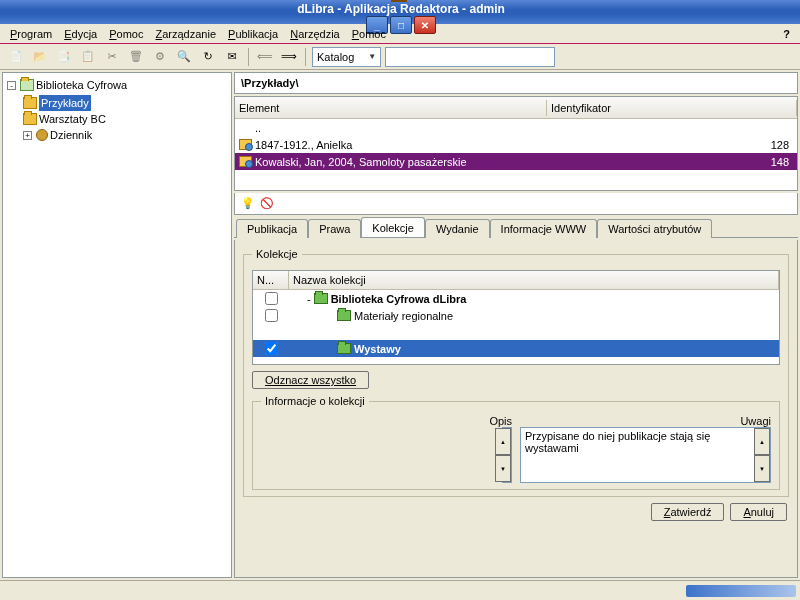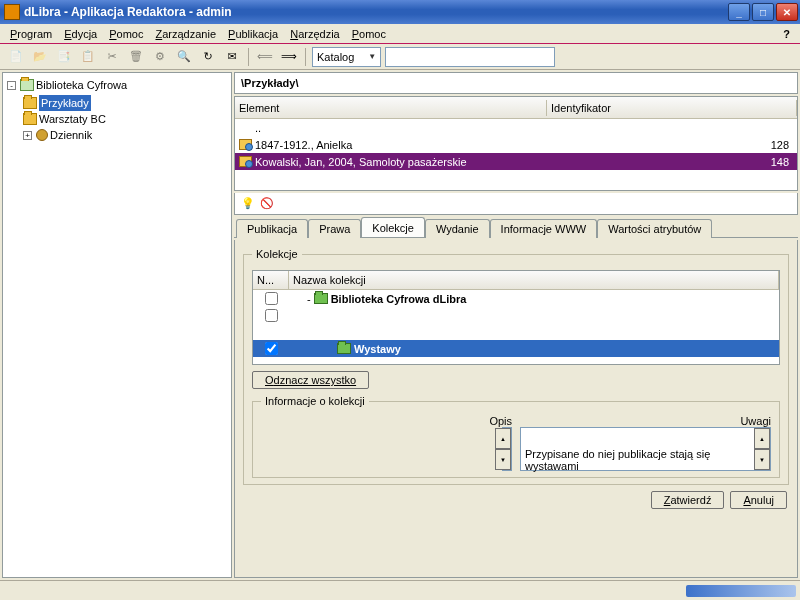--- a/index.html
+++ b/index.html
@@ -1,19 +1,19 @@
 <!DOCTYPE html>
 <html><head>
 <meta charset="utf-8">
 <style>
   * { box-sizing: border-box; margin: 0; padding: 0; }
   body { font-family: Tahoma, Arial, sans-serif; font-size: 11px; background: #ece9d8; width: 800px; height: 600px; overflow: hidden; }
 
   
-  .titlebar { height: 24px; background: linear-gradient(#5a87d7,#2b5fb8 40%,#2b5fb8 60%,#4a7bcf); color: #fff; display: flex; align-items: center; padding: 0 2px 0 4px; }
+  .titlebar { height: 24px; background: linear-gradient(#5a87d7,#2b5fb8 40%,#2b5fb8 60%,#4a7bcf); color: #fff; display: flex; align-items: center; padding: 0 2px 0 4px; flex-direction: column; }
   .titlebar .appicon { width: 16px; height: 16px; background: #e68a00; border: 1px solid #7a4a00; margin-right: 4px; }
   .titlebar .title { flex: 1; font-weight: bold; font-size: 12px; }
   .winbtns { display: flex; gap: 2px; }
   .winbtn { width: 22px; height: 18px; background: linear-gradient(#6fa0e8,#3d72ca); border: 1px solid #1f3a6d; border-radius: 2px; display:flex; align-items:center; justify-content:center; color:#fff; font-size:10px; font-weight:bold; }
   .winbtn.close { background: linear-gradient(#f08070,#c83020); border-color:#7a1a10; }
 
   
   .menubar { height: 20px; background: #ece9d8; border-bottom: 1px solid #be185d; display: flex; align-items: center; padding: 0 4px; }
   .menubar span { padding: 2px 6px; cursor: default; }
   .menubar span:first-letter { text-decoration: underline; }
@@ -87,21 +87,21 @@
   .green-folder::before { content:""; position:absolute; top:-3px; left:0; width:6px; height:3px; background:#6fc050; border:1px solid #357020; border-bottom:none; }
   .bold { font-weight:bold; }
 
   .btnrow { display:flex; justify-content:flex-start; margin-top:6px;text-decoration:underline; }
   button.std { background:#ece9d8; border:1px solid #707070; border-radius:2px; padding:2px 12px; font-family:inherit; font-size:11px; }
   button.std:first-letter { text-decoration: underline; }
 
   .infofs { margin-top:6px; }
   .inforow { display:flex; gap:8px; }
   .infocol { flex:1; display:flex; flex-direction:column;align-items:flex-end; }
-  .txtarea { border:1px solid #7f9db9; background:#fff; height:44px; padding:20px 4px; font-size:11px; font-family:inherit; position:relative; }
+  .txtarea { border:1px solid #7f9db9; background:#fff; height:56px; padding:2px 4px; font-size:11px; font-family:inherit; position:relative; }
   .spin { position:absolute; right:0; top:0; bottom:0; width:16px; display:flex; flex-direction:column; }
   .spin div { flex:1; border:1px solid #707070; background:#ece9d8; font-size:6px; display:flex; align-items:center; justify-content:center; }
 
   .bottombtns { display:flex; justify-content:flex-end; gap:6px; padding:6px 2px 2px 0; }
 </style>
 </head>
 <body>
 
 <div class="titlebar">
   <div class="appicon"></div>
@@ -232,20 +232,24 @@
               <div class="kcell-nm indent1">
                 <span class="toggle">-</span>
                 <span class="green-folder"></span>
                 <span class="bold">Biblioteka Cyfrowa dLibra</span>
               </div>
             </div>
             <div class="krow">
               <div class="kcell-ck">
                   <input type="checkbox" style="">
                 </div>
+              <div class="kcell-nm indent2">
+                <span class="green-folder"></span>
+                <span>Materiały regionalne</span>
+              </div>
             </div>
             <div class="krow sel">
               <div class="kcell-ck">
                   <input type="checkbox" checked="" style="">
                 </div>
               <div class="kcell-nm indent2">
                 <span class="green-folder"></span>
                 <span class="bold">Wystawy</span>
               </div>
             </div>

